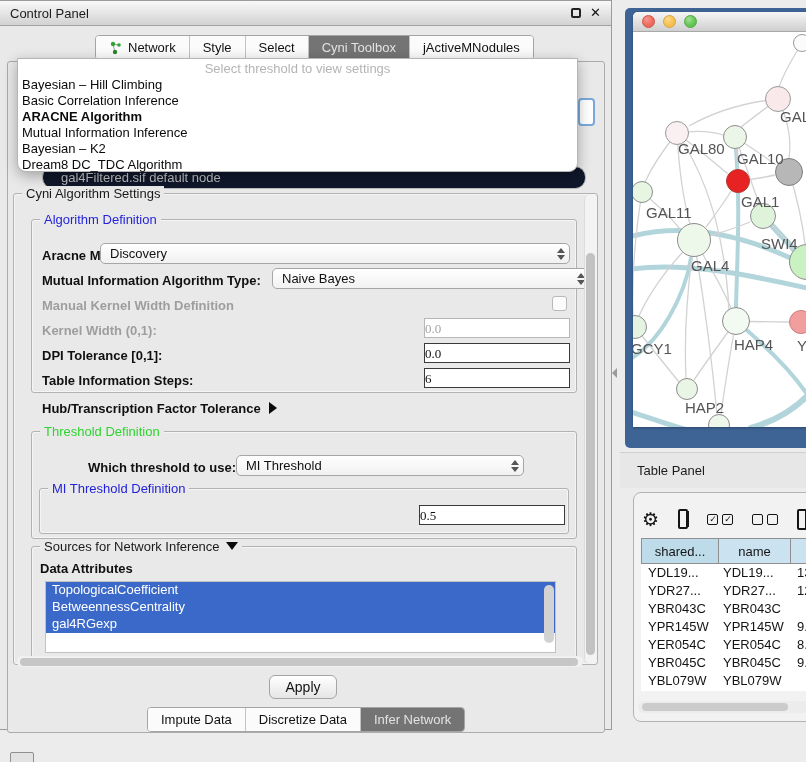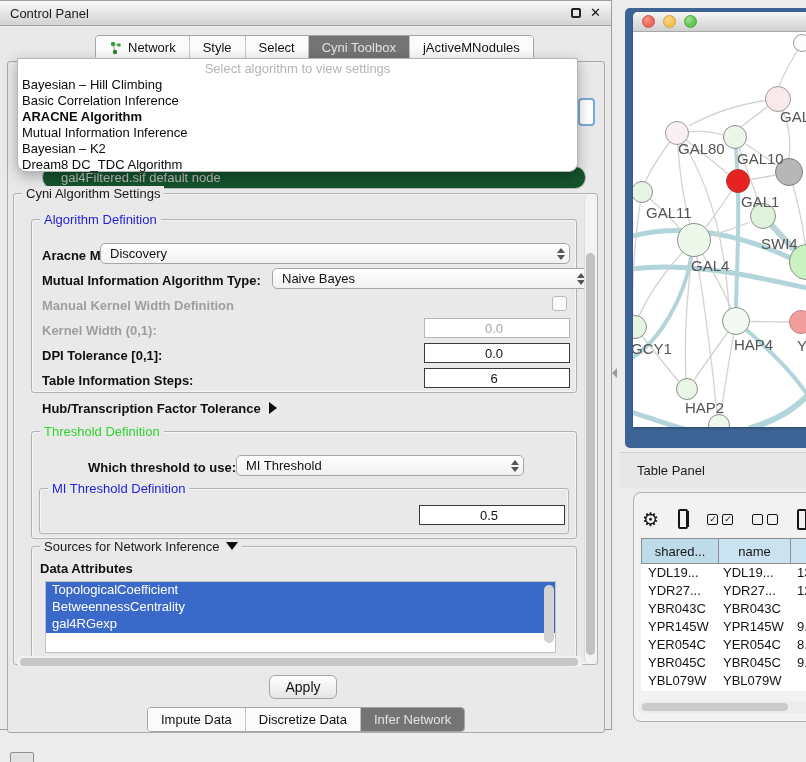--- a/index.html
+++ b/index.html
@@ -18,21 +18,21 @@
   
   #cp-tabs { left:95px; top:34px; height:25px; display:flex; border:1px solid #a5a5a5; border-radius:4px; background:#fbfbfb; overflow:hidden; }
   .tab { display:flex; align-items:center; gap:5px; padding:0 13px; font-size:13px; color:#111; border-right:1px solid #c3c3c3; background:#fbfbfb; white-space:nowrap; }
   .tab:last-child { border-right:none; }
   .tab.selected { background:#747474; color:#e3e3e3; }
 
   
   #cp-inner { left:7px; top:60px; width:598px; height:672px; border:1px solid #ababab; border-radius:3px; background:#e9e9e9; }
 
   
-  #obscured-combo { left:42px; top:165px; width:544px; height:23px; border:1px solid #bcbcbc; border-radius:11px; background:#14532d; overflow:hidden; }
+  #obscured-combo { left:42px; top:165px; width:544px; height:23px; border:1px solid #bcbcbc; border-radius:11px; background:#0f172a; overflow:hidden; }
   #obscured-combo span { position:absolute; left:18px; top:3px; font-size:13px; color:#bdbdbd; }
   #obscured-stepper { left:578px; top:97px; width:17px; height:28px; border:2px solid #7aa8dc; border-radius:4px; background:#fff; }
 
   
   #algo-popup { left:17px; top:57px; width:561px; height:114px; background:#fff; border:1px solid #b5b5b5; border-radius:0 0 9px 9px; box-shadow:0 4px 14px rgba(0,0,0,.3); z-index:30; }
   #algo-prompt { text-align:center; color:#b4b4b4; font-size:13px; padding-top:2px; height:18px; }
   .algo-item { font-size:13px; color:#0a0a0a; padding-left:4px; height:16px; line-height:15px; white-space:nowrap; }
   .algo-item.sel-bold { font-weight:bold; }
 
   
@@ -42,21 +42,21 @@
   .legend.green { color:#2fd42f; }
 
   .flabel { position:absolute; font-size:13px; font-weight:bold; color:#101010; white-space:nowrap; }
   .flabel.disabled { color:#9e9e9e; }
 
   .combo { position:absolute; height:21px; border:1px solid #a6a6a6; border-radius:5px; background:linear-gradient(#ffffff,#f1f1f1); display:flex; align-items:center; font-size:13px; color:#111; padding-left:9px; }
   .combo .stepper { margin-left:auto; width:16px; height:100%; display:flex; flex-direction:column; align-items:center; justify-content:center; gap:2px; }
   .tri-up { width:0; height:0; border-left:4px solid transparent; border-right:4px solid transparent; border-bottom:5px solid #555; }
   .tri-dn { width:0; height:0; border-left:4px solid transparent; border-right:4px solid transparent; border-top:5px solid #555; }
 
-  .tfield { position:absolute; height:20px; background:#fff; font-size:13px; text-align:center; padding:2px 6px 0 0; }
+  .tfield { position:absolute; height:20px; background:#fff; font-size:13px; text-align:left; padding:2px 6px 0 0;font-family:Liberation Serif, serif; }
   .tfield.enabled { border:1.5px solid #3a3a3a; color:#111; }
   .tfield.disabled { border:1px solid #b7b7b7; color:#a4a4a4; }
 
   .checkbox { position:absolute; width:15px; height:15px; border:1px solid #b9b9b9; border-radius:3px; background:#fbfbfb; }
 
   .tri-right { display:inline-block; width:0; height:0; border-top:6px solid transparent; border-bottom:6px solid transparent; border-left:8px solid #0a0a0a; margin-left:8px; vertical-align:-1px; }
   .tri-down-b { display:inline-block; width:0; height:0; border-left:6px solid transparent; border-right:6px solid transparent; border-top:8px solid #0a0a0a; margin-left:6px; vertical-align:1px; }
 
   
   #attr-list { left:45px; top:580px; width:511px; height:72px; background:#fff; border:1px solid #c2c2c2; overflow:hidden; }
@@ -155,21 +155,21 @@
   </div>
 
   <div class="abs" id="cp-inner"></div>
 
   <div class="abs" id="obscured-stepper"></div>
   <div class="abs" id="obscured-combo">
     <span>gal4Filtered.sif default node</span>
   </div>
 
   <div class="abs" id="algo-popup">
-    <div id="algo-prompt">Select algorithm to view settings</div>
+    <div id="algo-prompt">Select threshold to view settings</div>
     <div class="algo-item">Bayesian – Hill Climbing</div>
     <div class="algo-item">Basic Correlation Inference</div>
     <div class="algo-item sel-bold">ARACNE Algorithm</div>
     <div class="algo-item">Mutual Information Inference</div>
     <div class="algo-item">Bayesian – K2</div>
     <div class="algo-item">Dream8 DC_TDC Algorithm</div>
   </div>
 
   <div class="groupbox" style="left:13px; top:192px; width:585px; height:472px;">
     <span class="legend">Cyni Algorithm Settings</span>

